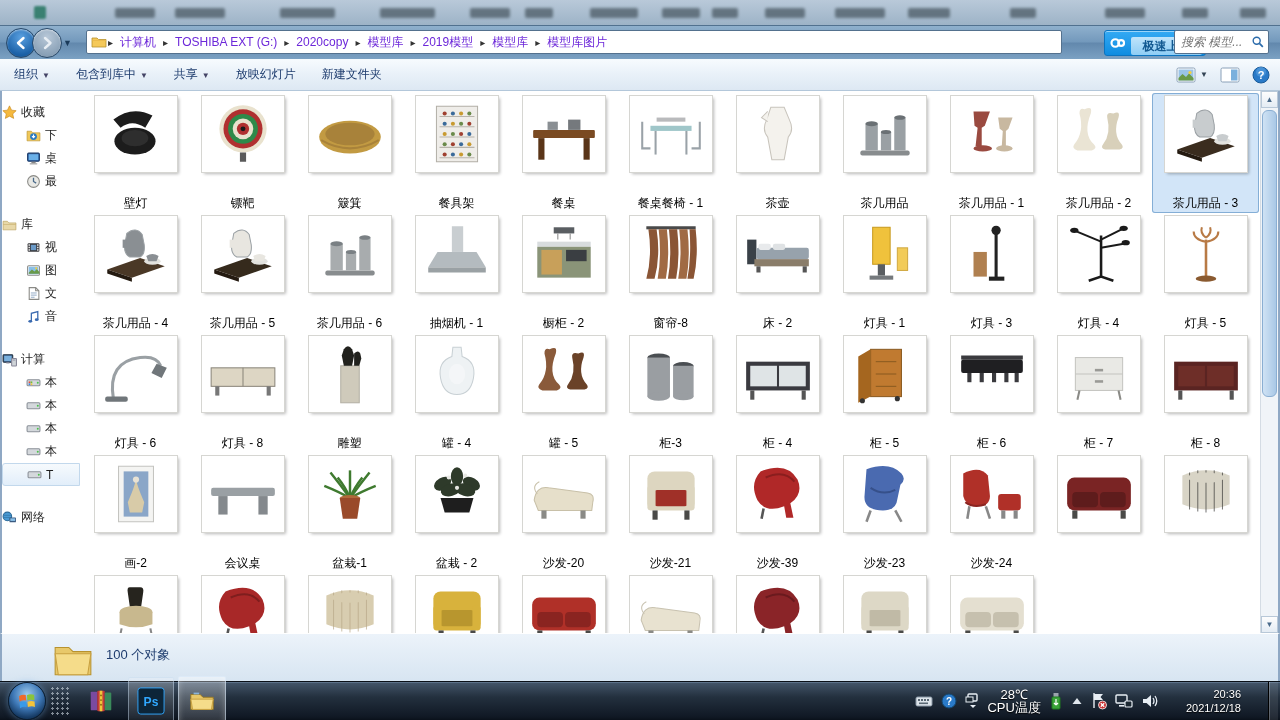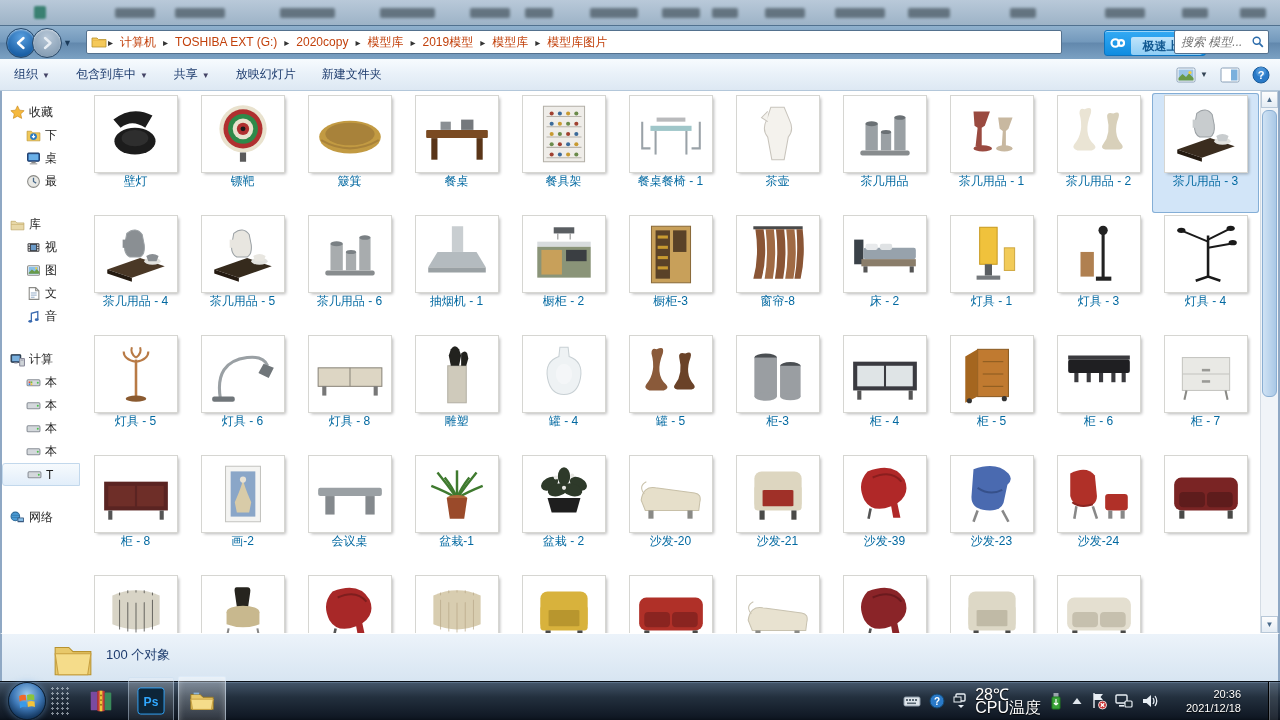--- a/index.html
+++ b/index.html
@@ -19,21 +19,21 @@
   .navbtn{position:absolute;top:2px;width:28px;height:28px;border-radius:50%;
           display:flex;align-items:center;justify-content:center;
           border:1px solid #2a4a6a;box-shadow:inset 0 1px 2px rgba(255,255,255,.6)}
   #backbtn{left:6px;background:radial-gradient(circle at 50% 30%,#5aa0e0,#1c62a8 70%,#0d4a88)}
   #fwdbtn{left:32px;background:radial-gradient(circle at 50% 30%,#b8c8d8,#8ba2b8 70%,#7a92a8)}
   .navbtn svg{width:16px;height:16px}
   #histchev{position:absolute;left:63px;top:12px;color:#1a3a5a;font-size:9px}
   .addrbar{position:absolute;left:86px;top:4px;width:976px;height:24px;background:#fff;
            border:1px solid #54718e;border-radius:2px;display:flex;align-items:center;
            padding:0 4px;box-sizing:border-box;overflow:hidden}
-  .crumb{padding:0 6px;color:#c2410c;cursor:default;white-space:nowrap}
+  .crumb{padding:0 6px;color:#6d28d9;cursor:default;white-space:nowrap}
   .csep{color:#333;font-size:10px;padding:0 1px}
   .netdisk{position:absolute;left:1104px;top:4px;width:100px;height:24px;border-radius:3px;
            background:linear-gradient(#34aaf4,#0f8ce0);border:1px solid #0b74c0;
            display:flex;align-items:flex-end;overflow:hidden;
            box-shadow:inset 0 1px 0 rgba(255,255,255,.5)}
   .netdisk .nlogo{width:26px;height:24px;display:flex;align-items:center;justify-content:center}
   .netdisk .nlabel{flex:1;height:18px;margin-right:3px;border-radius:2px;
                    background:linear-gradient(#bfe4fb,#8ecdf5);color:#135a92;
                    font-weight:bold;font-size:12px;display:flex;align-items:center;justify-content:center}
   .searchbox{position:absolute;left:1174px;top:4px;width:95px;height:24px;background:#fff;
@@ -47,32 +47,32 @@
   #tbitems{display:flex;align-items:center;padding-left:14px;gap:26px}
   .tbi{color:#1e3c6e;cursor:default;white-space:nowrap}
   .tbi .dd{font-size:8px;color:#446;padding-left:4px}
   .tbright{position:absolute;right:10px;top:0;height:31px;display:flex;align-items:center;gap:12px}
   
   .main{position:relative;height:542px;background:#fff;display:flex;
         border-left:2px solid #8fa8c4;border-right:2px solid #8fa8c4;box-sizing:border-box}
   #sidebar{width:78px;padding-top:10px;overflow:hidden;flex:none}
   .srow{display:flex;align-items:center;height:23px;white-space:nowrap;overflow:hidden;color:#1e1e1e}
   .srow .sic{flex:none;margin-right:4px}
-  .srow{padding-left:8px}
+  .srow{padding-left:0}
   .srow.child{padding-left:24px}
   .srow.ssel{background:linear-gradient(#f6fafd,#e2eefa);border:1px solid #c2d8ec;border-radius:3px 0 0 3px;height:21px}
   .sgap{height:20px}
   #content{position:relative;flex:1;overflow:hidden}
   #grid{position:absolute;left:2px;top:2px;display:grid;grid-template-columns:repeat(11,107px);
         grid-auto-rows:120px}
   .cell{display:flex;flex-direction:column;align-items:center;padding-top:3px;border-radius:3px;box-sizing:border-box}
   .cell .thumb{width:82px;height:76px;background:#fff;display:flex;align-items:center;justify-content:center;
                box-shadow:0 0 0 1px #d6d6d2,2px 2px 3px rgba(0,0,0,.28)}
-  .cell .lbl{margin-top:2px;height:15px;line-height:15px;max-width:104px;overflow:hidden;
-             white-space:nowrap;color:#0369a1}
+  .cell .lbl{margin-top:24px;height:15px;line-height:15px;max-width:104px;overflow:hidden;
+             white-space:nowrap;color:#000000}
   .cell.selected{background:#d2e5f8;box-shadow:inset 0 0 0 1px #84aed6}
   
   #scroll{width:17px;flex:none;background:#f0f4f8;border-left:1px solid #d4dce4;
           display:flex;flex-direction:column;align-items:center}
   .sb-btn{width:17px;height:17px;background:linear-gradient(#fdfdfd,#e4ecf4);
           border:1px solid #b8c8d8;box-sizing:border-box;display:flex;align-items:center;
           justify-content:center;font-size:8px;color:#4a6a8a}
   #sb-thumb{width:13px;height:285px;margin-top:2px;border-radius:6px;
             background:linear-gradient(90deg,#cfe2f4,#a9c8e6);border:1px solid #8aaed2}
   #sb-track{flex:1}
@@ -93,21 +93,21 @@
        box-shadow:0 0 6px rgba(120,180,240,.5)}
   #grip{width:20px;height:30px;margin-right:6px;
         background:radial-gradient(circle,rgba(220,230,240,.55) 1px,transparent 1.4px);
         background-size:5px 5px}
   .tbicon{width:46px;height:48px;margin:1px 2px;display:flex;align-items:center;justify-content:center;border-radius:2px}
   .tbicon.framed{background:linear-gradient(rgba(255,255,255,.22),rgba(255,255,255,.06));
                  border:1px solid rgba(200,220,240,.45);box-sizing:border-box}
   .tbicon.active{background:linear-gradient(rgba(255,255,255,.34),rgba(255,255,255,.12));
                  border:1px solid rgba(220,235,250,.6);box-shadow:inset 0 0 6px rgba(255,255,255,.3)}
   #tray{position:absolute;right:0;top:0;height:38px;display:flex;align-items:center;gap:8px;padding-right:2px}
-  #tray .ttxt{color:#fff;font-size:16px;line-height:13px;text-align:left;text-shadow:0 1px 1px #000}
+  #tray .ttxt{color:#fff;font-size:13px;line-height:13px;text-align:center;text-shadow:0 1px 1px #000}
   #clock{color:#fff;font-size:11px;line-height:14px;text-align:right;text-shadow:0 1px 1px #000;margin:0 19px}
   #showdesk{width:9px;height:38px;background:rgba(255,255,255,.09);
             border-left:1px solid #000;box-shadow:inset 1px 0 0 rgba(255,255,255,.25)}
 </style>
 </head>
 <body>
 
 <div id="bgstrip">
     <span class="blob teal" style="left:34px;width:12px"></span>
     <span class="blob" style="left:115px;width:40px"></span>
@@ -427,32 +427,20 @@
                 <ellipse cx="36" cy="33" rx="30" ry="16" fill="#c29a42"></ellipse>
                 <ellipse cx="36" cy="30" rx="24" ry="11" fill="#a8823a"></ellipse>
                 <path d="M8 36Q36 52 64 36" stroke="#a8823a" stroke-width="2" fill="none"></path>
               </svg>
             </div>
             <div class="lbl">簸箕</div>
           </div>
           <div class="cell">
             <div class="thumb">
               <svg viewBox="0 0 72 60" width="74" height="62">
-                <rect x="20" y="18" width="10" height="8" fill="#8a8f93"></rect>
-                <rect x="40" y="16" width="12" height="10" fill="#75797d"></rect>
-                <rect x="6" y="26" width="60" height="8" rx="1" fill="#7a4a22"></rect>
-                <rect x="11" y="34" width="6" height="21" fill="#5a3518"></rect>
-                <rect x="55" y="34" width="6" height="21" fill="#5a3518"></rect>
-              </svg>
-            </div>
-            <div class="lbl">餐桌</div>
-          </div>
-          <div class="cell">
-            <div class="thumb">
-              <svg viewBox="0 0 72 60" width="74" height="62">
                 <rect x="16" y="3" width="40" height="54" fill="#efede9" stroke="#b4b0a8"></rect>
                 <line x1="19" y1="13" x2="53" y2="13" stroke="#b8b4ac"></line>
                 <line x1="19" y1="23" x2="53" y2="23" stroke="#b8b4ac"></line>
                 <line x1="19" y1="33" x2="53" y2="33" stroke="#b8b4ac"></line>
                 <line x1="19" y1="43" x2="53" y2="43" stroke="#b8b4ac"></line>
                 <line x1="19" y1="53" x2="53" y2="53" stroke="#b8b4ac"></line>
                 <circle cx="24" cy="10" r="2" fill="#a04030"></circle>
                 <circle cx="32" cy="10" r="2" fill="#3a6a9a"></circle>
                 <circle cx="40" cy="10" r="2" fill="#c89a30"></circle>
                 <circle cx="48" cy="10" r="2" fill="#6a8a4a"></circle>
@@ -472,20 +460,32 @@
                 <circle cx="32" cy="50" r="2" fill="#3a6a9a"></circle>
                 <circle cx="40" cy="50" r="2" fill="#c89a30"></circle>
                 <circle cx="48" cy="50" r="2" fill="#6a8a4a"></circle>
               </svg>
             </div>
             <div class="lbl">餐具架</div>
           </div>
           <div class="cell">
             <div class="thumb">
               <svg viewBox="0 0 72 60" width="74" height="62">
+                <rect x="20" y="18" width="10" height="8" fill="#8a8f93"></rect>
+                <rect x="40" y="16" width="12" height="10" fill="#75797d"></rect>
+                <rect x="6" y="26" width="60" height="8" rx="1" fill="#7a4a22"></rect>
+                <rect x="11" y="34" width="6" height="21" fill="#5a3518"></rect>
+                <rect x="55" y="34" width="6" height="21" fill="#5a3518"></rect>
+              </svg>
+            </div>
+            <div class="lbl">餐桌</div>
+          </div>
+          <div class="cell">
+            <div class="thumb">
+              <svg viewBox="0 0 72 60" width="74" height="62">
                 <rect x="22" y="14" width="28" height="4" fill="#b9babc"></rect>
                 <rect x="16" y="22" width="40" height="5" fill="#9fc6c9"></rect>
                 <line x1="21" y1="27" x2="21" y2="50" stroke="#9aa2a8" stroke-width="2"></line>
                 <line x1="51" y1="27" x2="51" y2="50" stroke="#9aa2a8" stroke-width="2"></line>
                 <path d="M8 18v26h8" stroke="#9aa2a8" fill="none" stroke-width="2"></path>
                 <path d="M64 18v26h-8" stroke="#9aa2a8" fill="none" stroke-width="2"></path>
               </svg>
             </div>
             <div class="lbl">餐桌餐椅 - 1</div>
           </div>
@@ -601,36 +601,20 @@
                 <rect x="26" y="4" width="20" height="6" fill="#5a5e62"></rect>
                 <line x1="30" y1="10" x2="30" y2="16" stroke="#888888"></line>
                 <line x1="42" y1="10" x2="42" y2="16" stroke="#888888"></line>
                 <rect x="10" y="18" width="52" height="5" fill="#d8dcde"></rect>
                 <rect x="10" y="23" width="52" height="30" fill="#8a9478"></rect>
                 <rect x="14" y="26" width="20" height="24" fill="#c8a05a"></rect>
                 <rect x="38" y="26" width="20" height="11" fill="#3a3e42"></rect>
               </svg>
             </div>
             <div class="lbl">橱柜 - 2</div>
-          </div>
-          <div class="cell">
-            <div class="thumb">
-              <svg viewBox="0 0 72 60" width="74" height="62">
-                <rect x="17" y="3" width="38" height="55" fill="#c8a05a" stroke="#8a6a3a"></rect>
-                <rect x="21" y="7" width="14" height="47" fill="#5a4228"></rect>
-                <rect x="38" y="7" width="13" height="21" fill="#5a4228"></rect>
-                <g fill="#c89a30">
-                  <rect x="23" y="12" width="10" height="3"></rect>
-                  <rect x="23" y="22" width="10" height="3"></rect>
-                  <rect x="23" y="32" width="10" height="3"></rect>
-                  <rect x="23" y="42" width="10" height="3"></rect>
-                </g>
-              </svg>
-            </div>
-            <div class="lbl">橱柜-3</div>
           </div>
           <div class="cell">
             <div class="thumb">
               <svg viewBox="0 0 72 60" width="74" height="62">
                 <rect x="12" y="3" width="48" height="3" fill="#4a4a4a"></rect>
                 <path d="M14 6q4 26-2 48h8q6-22 2-48Z" fill="#8a5535"></path>
                 <path d="M24 6q3 26-1 48h8q4-22 1-48Z" fill="#a06a44"></path>
                 <path d="M34 6q3 26-1 48h8q4-22 1-48Z" fill="#8a5535"></path>
                 <path d="M44 6q3 26-1 48h8q4-22 1-48Z" fill="#a06a44"></path>
                 <path d="M54 6q2 26-2 48h6q5-22 2-48Z" fill="#8a5535"></path>

